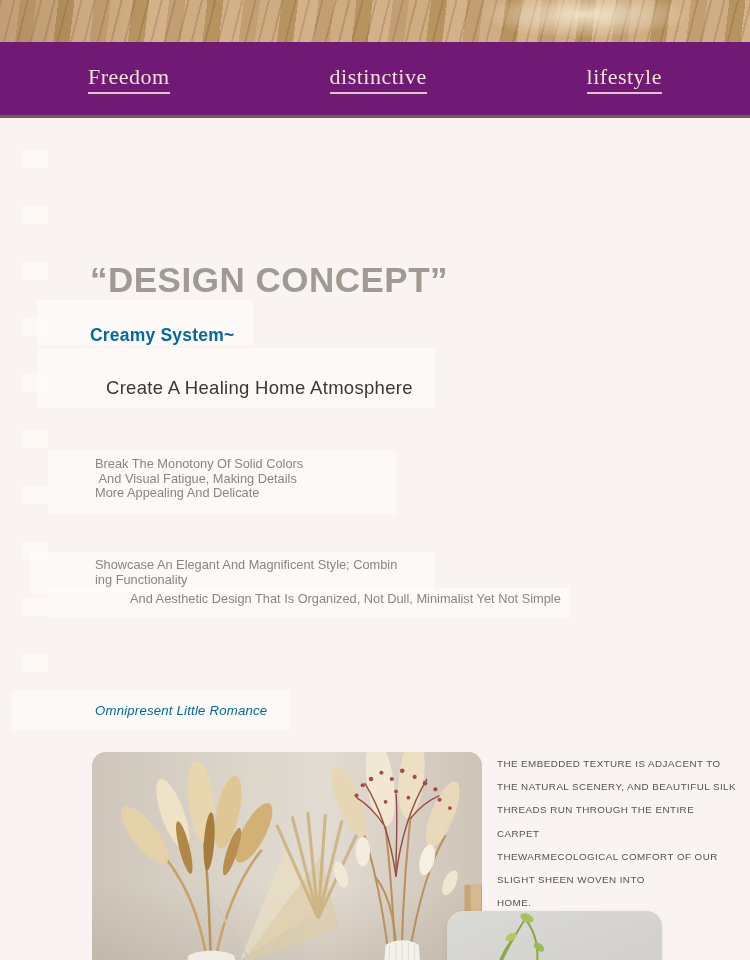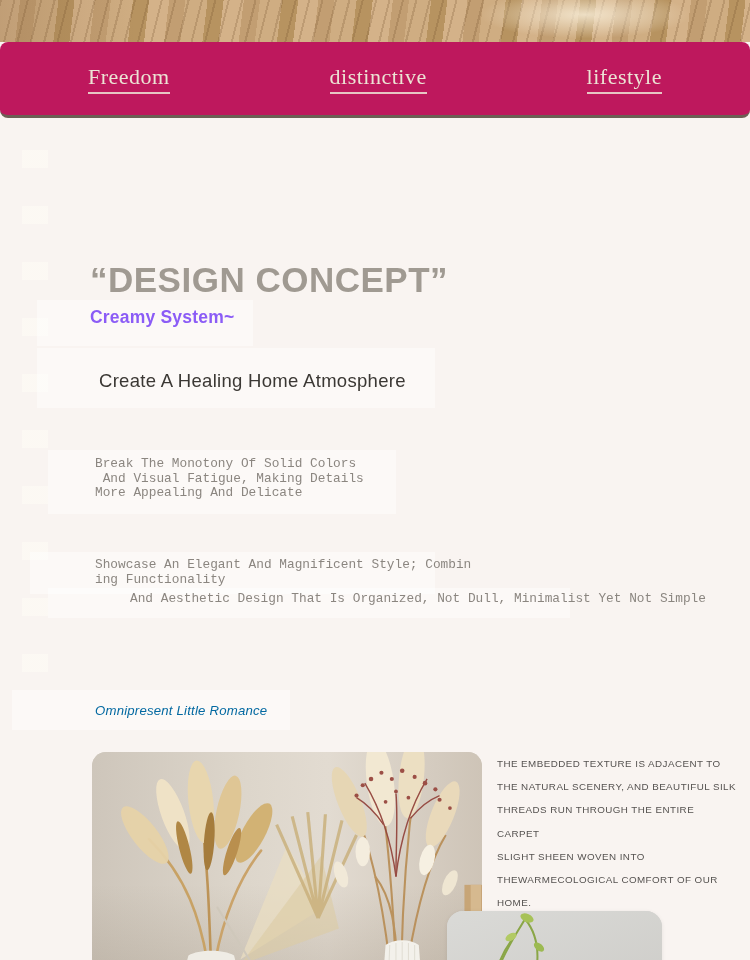--- a/index.html
+++ b/index.html
@@ -18,26 +18,25 @@
     background:
       radial-gradient(ellipse 150px 34px at 78% 35%, rgba(247,236,214,0.85), rgba(247,236,214,0) 70%),
       linear-gradient(90deg, rgba(124,88,50,0.22), rgba(124,88,50,0) 18%),
       repeating-linear-gradient(104deg, rgba(110,76,40,0.22) 0 2px, rgba(0,0,0,0) 2px 13px),
       repeating-linear-gradient(97deg, #d4b289 0 20px, #c29e72 20px 36px, #cfad82 36px 58px, #b79360 58px 74px);
   }
 
   
   .topnav{
     position:absolute;left:0;top:42px;width:750px;height:76px;
-    background:#be185d;
+    background:#701a75;
     border-bottom:3px solid #6c5f54;
     box-sizing:border-box;
     display:flex;align-items:center;justify-content:space-between;
     padding:0 88px;
-    border-radius:8px;
   }
   .nav-link{
     font-family:"Liberation Serif","DejaVu Serif",serif;
     font-size:22px;color:#ece3d4;
     letter-spacing:0.5px;
     border-bottom:2px solid rgba(238,229,214,0.85);
     padding-bottom:2px;
     cursor:pointer;text-decoration:none;
   }
 
@@ -56,32 +55,32 @@
   .panel-5{left:48px;top:588px;width:522px;height:30px;}
   .panel-6{left:12px;top:690px;width:278px;height:40px;}
 
   
   .title{
     position:absolute;left:78px;top:248px;margin:12px;
     font-size:35px;font-weight:700;letter-spacing:0.5px;
     color:#a09a92;
   }
   .system{
-    position:absolute;left:90px;top:307px;margin:0;
+    position:absolute;left:90px;top:325px;margin:0;
     font-size:17.5px;font-weight:700;letter-spacing:0.2px;
-    color:#8b5cf6;
+    color:#0369a1;
   }
   .tagline{
-    position:absolute;left:94px;top:365px;margin:5px;
+    position:absolute;left:94px;top:365px;margin:12px;
     font-size:18.5px;font-weight:400;letter-spacing:0.3px;
     color:#3b3834;
   }
 
   
-  .para{position:absolute;color:#8b8680;font-size:12.8px;font-family:Liberation Mono, monospace;}
+  .para{position:absolute;color:#8b8680;font-size:12.8px;}
   .para .line{white-space:pre-wrap;line-height:14.6px;}
   .para-1{left:95px;top:457px;}
   .para-2{left:95px;top:558px;}
   .para-3{left:95px;top:592px;margin-left:35px;}
   .romance{
     position:absolute;left:95px;top:703px;
     color:#0369a1;font-size:13.2px;letter-spacing:0.2px;font-style:italic;
   }
 
   
@@ -234,22 +233,22 @@
 
       <path d="M288,212 L290,186 C298,180 314,180 322,186 L324,212 Z" fill="#f3f1eb"></path>
       <path d="M294,186 L293,212 M300,184 L300,212 M306,183 L306,212 M312,184 L312,212 M318,186 L318,212" stroke="#e0ddd3" stroke-width="1" fill="none"></path>
     </svg>
   </figure>
 
   <div class="carpet-desc">
     <div class="line">THE EMBEDDED TEXTURE IS ADJACENT TO</div>
     <div class="line">THE NATURAL SCENERY, AND BEAUTIFUL SILK</div>
     <div class="line">THREADS RUN THROUGH THE ENTIRE CARPET</div>
+    <div class="line">THEWARMECOLOGICAL COMFORT OF OUR</div>
     <div class="line">SLIGHT SHEEN WOVEN INTO</div>
-    <div class="line">THEWARMECOLOGICAL COMFORT OF OUR</div>
     <div class="line">HOME.</div>
   </div>
 
   <figure class="photo-overlay">
     <svg viewBox="0 0 215 80" preserveAspectRatio="xMidYMid slice">
       <defs>
         <linearGradient id="og" x1="0" y1="0" x2="1" y2="1">
           <stop offset="0" stop-color="#dadad7"></stop>
           <stop offset="1" stop-color="#cecdc9"></stop>
         </linearGradient>

